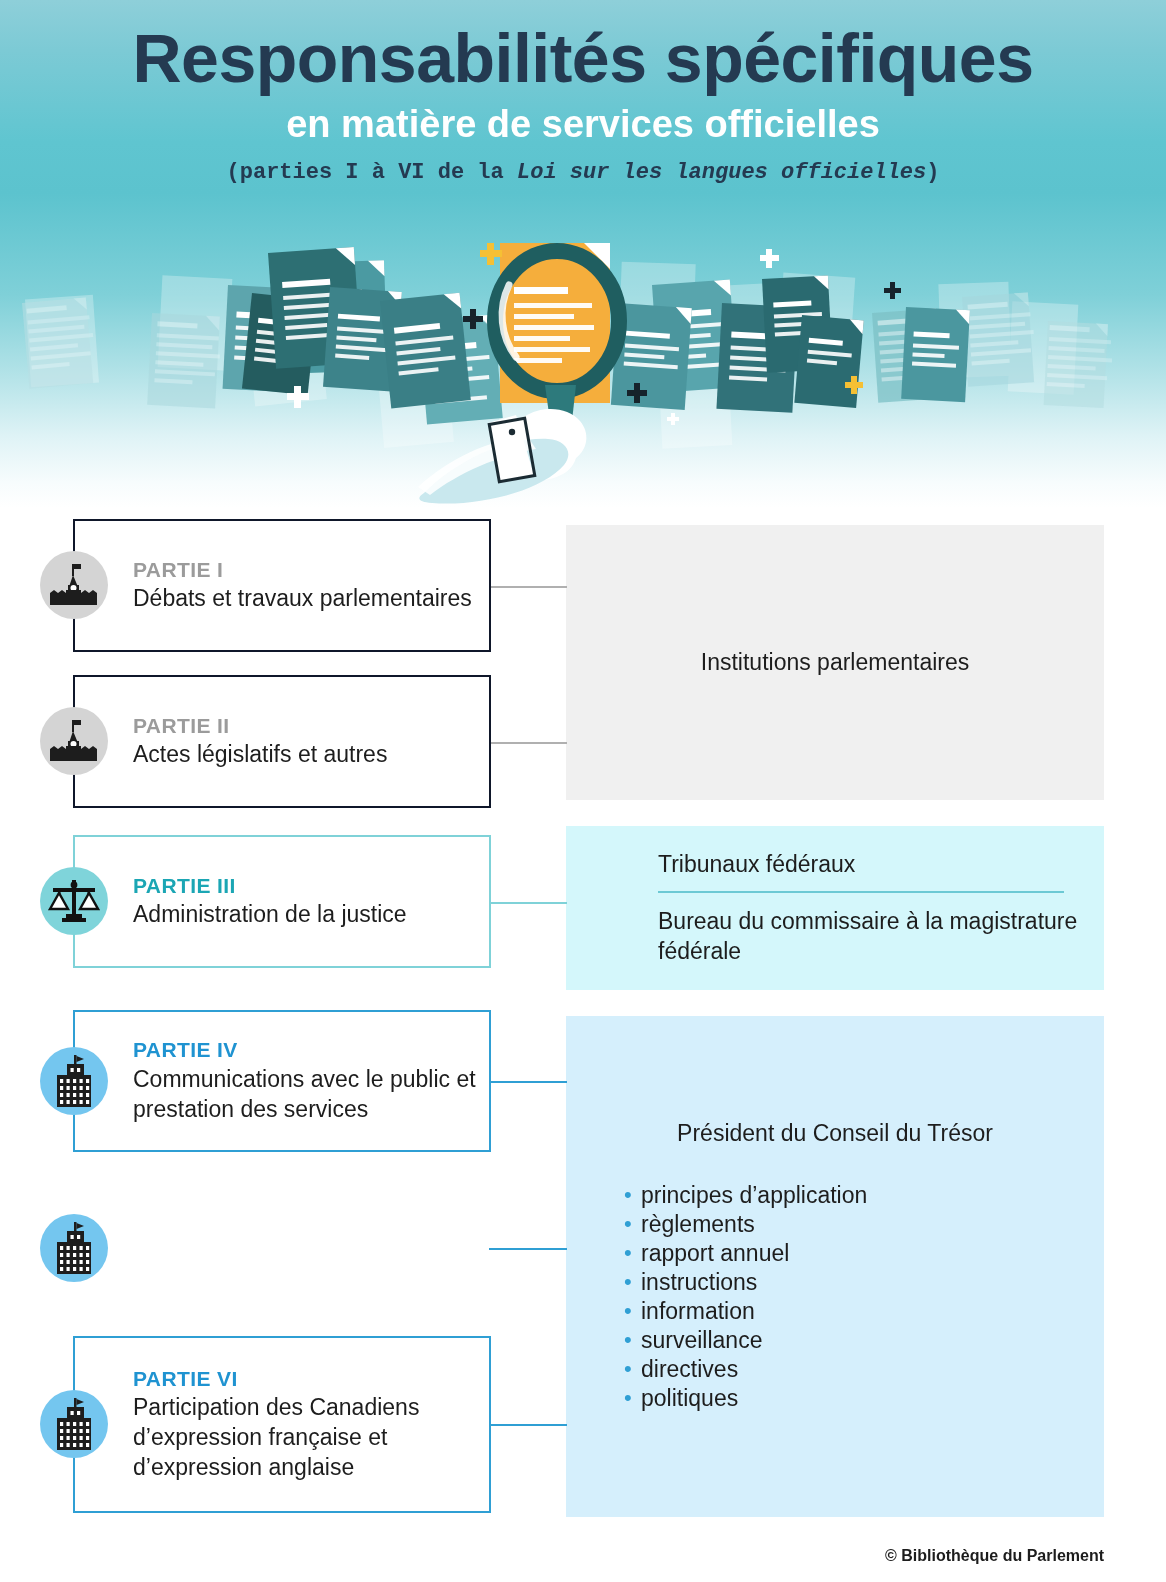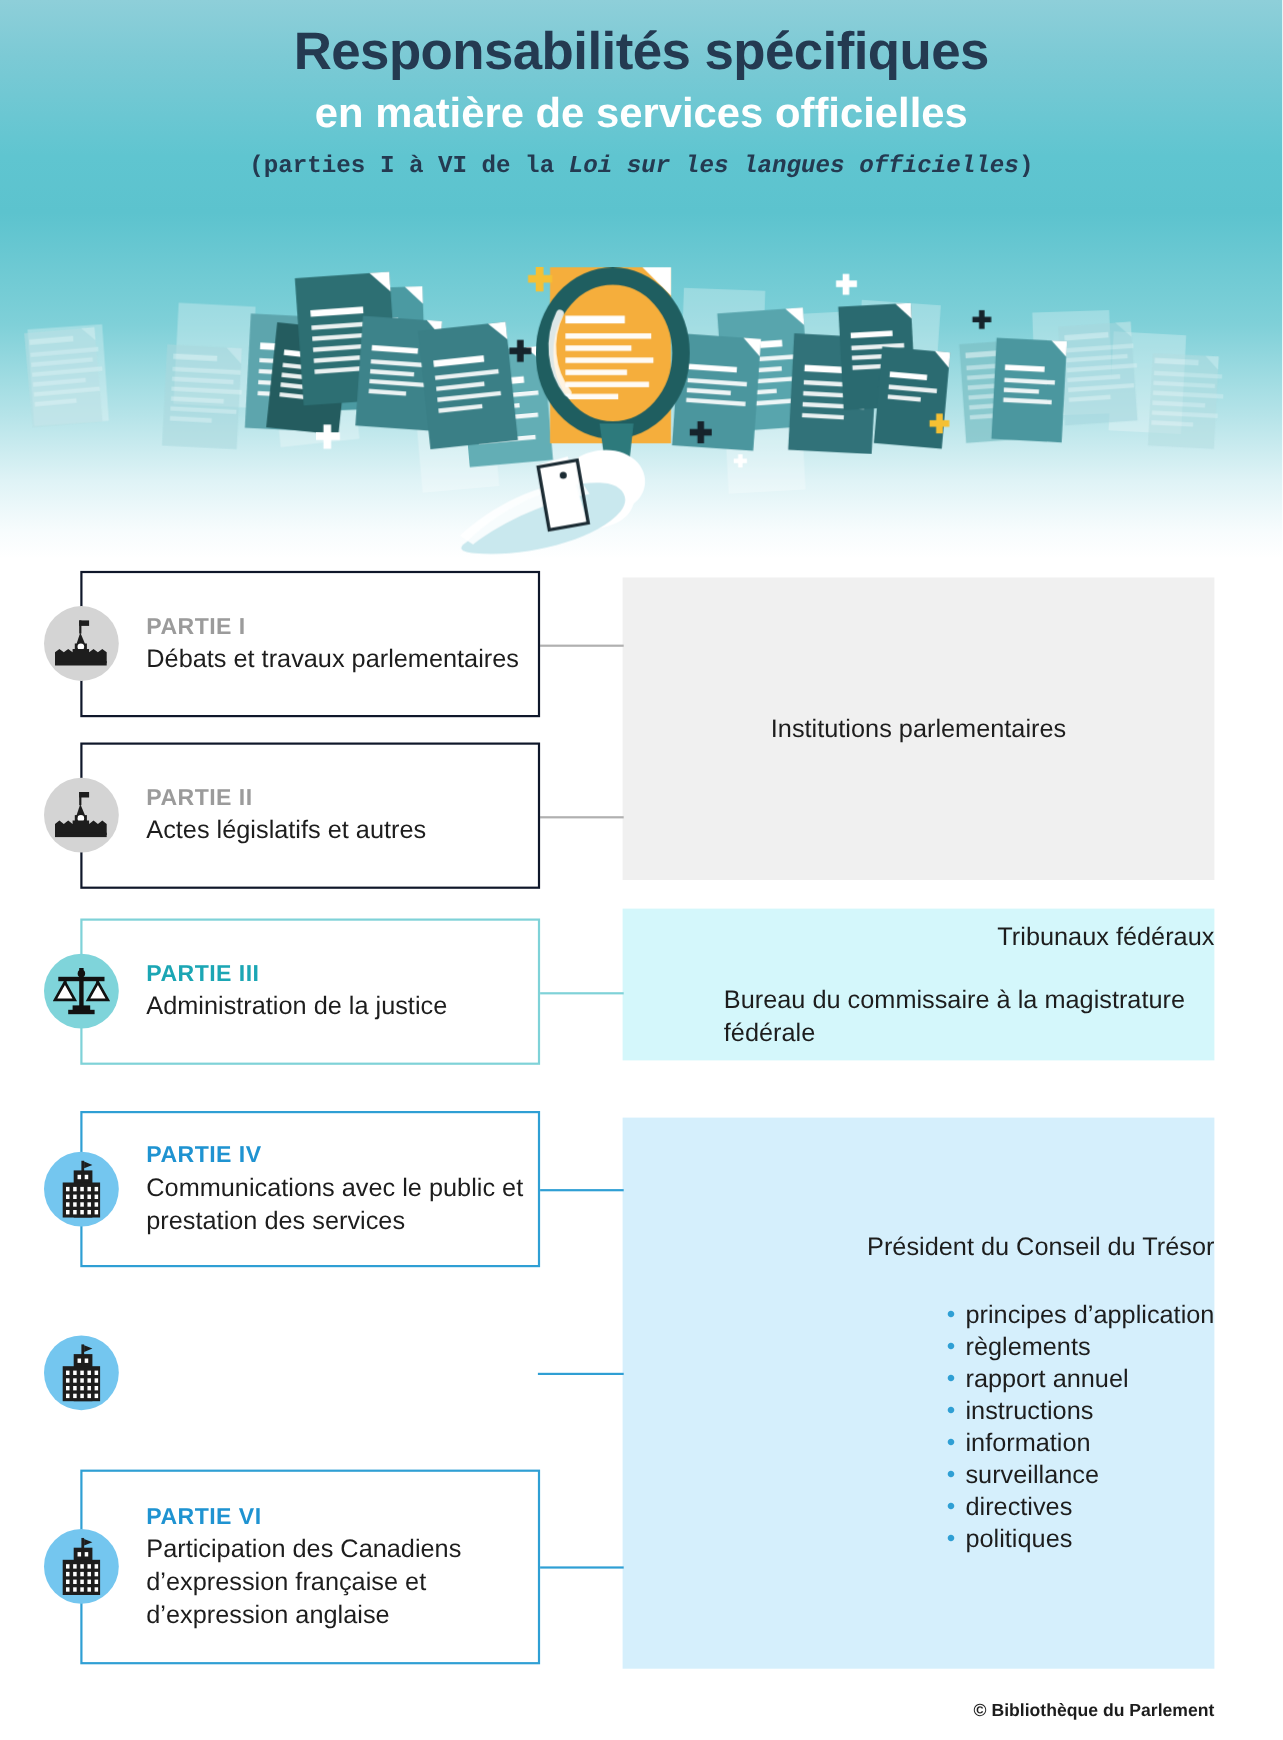--- a/index.html
+++ b/index.html
@@ -41,21 +41,21 @@
   }
 
   .title-block {
     position: absolute;
     left: 0; top: 22px;
     width: 1166px;
     text-align: center;
     z-index: 6;
   }
   .title-main {
-    font-size: 48px;
+    font-size: 68px;
     font-weight: bold;
     color: #243a51;
     letter-spacing: -0.5px;
     line-height: 1.08;
     font-stretch: condensed;
   }
   .title-sub {
     font-size: 38px;
     font-weight: bold;
     color: #ffffff;
@@ -146,21 +146,20 @@
   }
   .conn.teal { background: #7fd2d8; }
   .conn.blue { background: #2f9fd4; }
 
   
   .panel {
     position: absolute;
     display: flex;
     flex-direction: column;
     justify-content: center;
-    align-items: flex-end;
   }
   .panel.grey  { background: #f0f0f0; }
   .panel.cyan  { background: #d4f7fb; }
   .panel.lblue { background: #d5effc; gap: 28px; }
 
   .panel-center {
     width: 100%;
     text-align: center;
     font-size: 23px;
     color: #1d1d1d;
@@ -476,21 +475,21 @@
       </svg>
     </div>
   </div>
 
   <div class="diagram">
 
     <div class="panel grey" style="left:566px; top:17px; width:538px; height:275px;">
       <div class="panel-center">Institutions parlementaires</div>
     </div>
 
-    <div class="panel cyan" style="left:566px; top:318px; width:538px; height:138px;">
+    <div class="panel cyan" style="left:566px; top:318px; width:538px; height:164px;">
       <div class="panel-item">Tribunaux fédéraux</div>
       <div class="panel-rule"></div>
       <div class="panel-item">Bureau du commissaire à la magistrature fédérale</div>
     </div>
 
     <div class="panel lblue" style="left:566px; top:508px; width:538px; height:501px;">
       <div class="panel-heading">Président du Conseil du Trésor</div>
       <ul class="panel-list">
         <li>principes d’application</li>
         <li>règlements</li>

